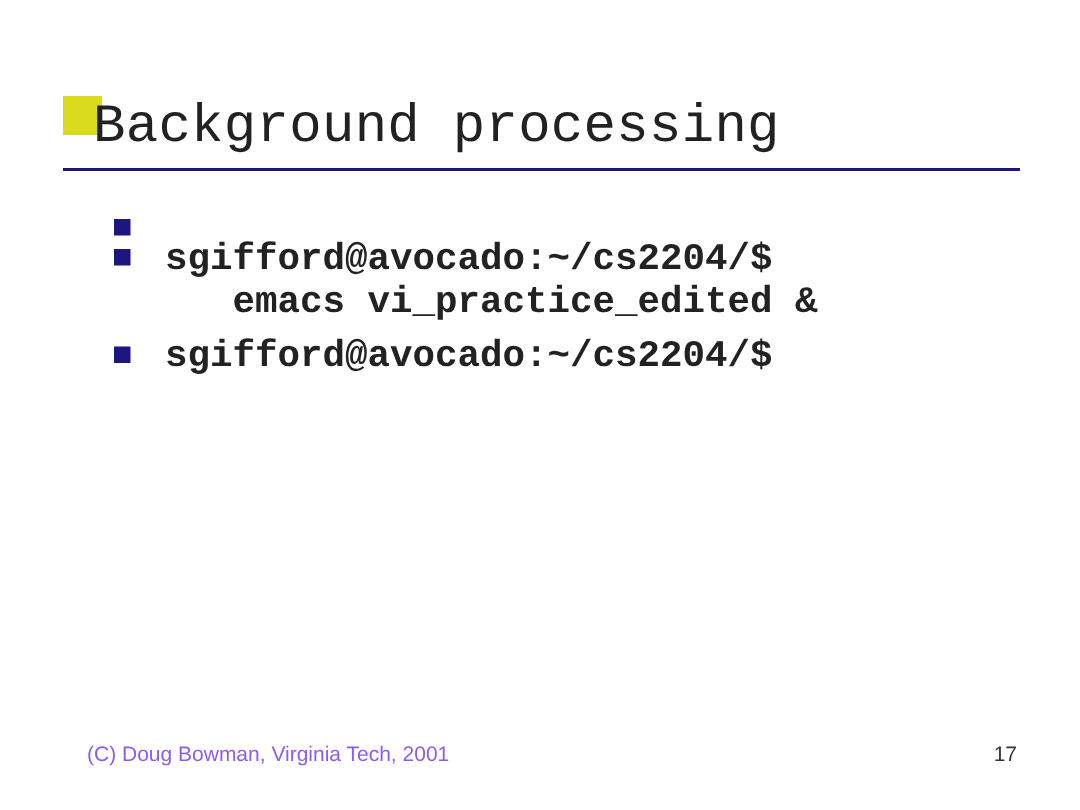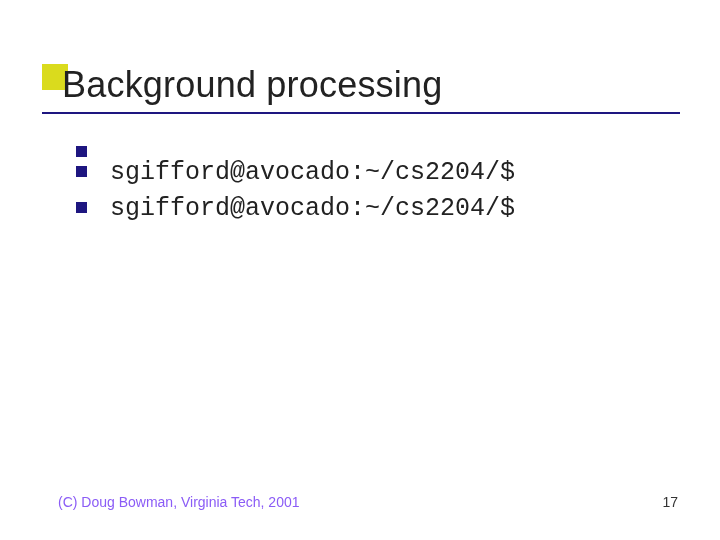--- a/index.html
+++ b/index.html
@@ -16,20 +16,21 @@
   .slide {
     position: relative;
     width: 720px;
     height: 540px;
   }
   .title-band {
     position: absolute;
     left: 42px;
     top: 66px;
     right: 40px;
+    font-family: Liberation Mono, monospace;
   }
   .accent-box {
     position: absolute;
     left: 42px;
     top: 64px;
     width: 26px;
     height: 26px;
     background: #dadb1d; 
   }
   .title {
@@ -66,20 +67,21 @@
     left: 0;
     top: 10px;
     width: 11px;
     height: 11px;
     background: #1e1680;
   }
   .mono {
     font-family: "Courier New", Courier, monospace;
     font-size: 25px;
     line-height: 1.15;
+    font-weight: bold;
   }
   .mono .cont {
     display: block;
     padding-left: 3ch;
     white-space: nowrap;
   }
   .item.tight { margin-bottom: 4px; }
   .footer-left {
     position: absolute;
     left: 58px;
@@ -108,20 +110,21 @@
   <div class="body">
 
     <div class="item">
       <span class="bullet"></span>
     </div>
 
     <div class="item tight">
       <span class="bullet"></span>
       <span class="mono">
         <span>sgifford@avocado:~/cs2204/$</span>
+        <span class="cont">emacs vi_practice_edited &amp;</span>
       </span>
     </div>
 
     <div class="item">
       <span class="bullet"></span>
       <span class="mono">sgifford@avocado:~/cs2204/$</span>
     </div>
 
   </div>
 

